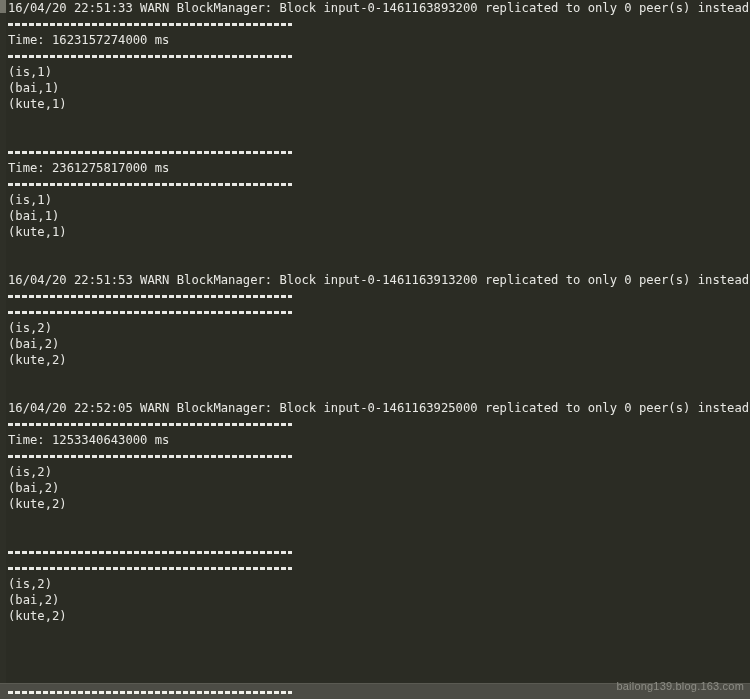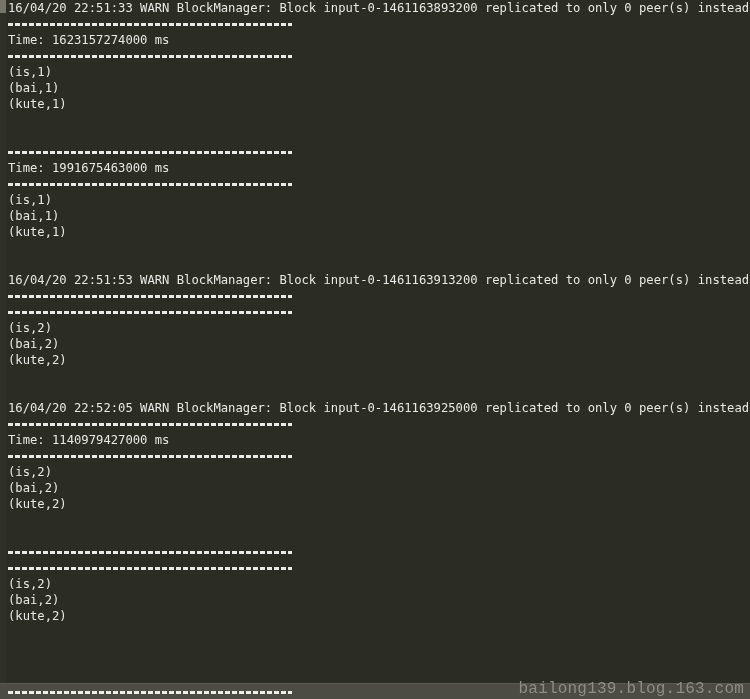--- a/index.html
+++ b/index.html
@@ -95,22 +95,22 @@
       #efefe9 0px,
       #efefe9 5px,
       #4c4c45 5px,
       #4c4c45 7px
     );
   }
   #watermark {
     position: absolute;
     right: 6px;
     top: 680px;
-    font-family: Liberation Mono, monospace;
-    font-size: 16px;
+    font-family: Liberation Sans, sans-serif;
+    font-size: 11px;
     color: #8d8d85;
     letter-spacing: 0.2px;
     white-space: nowrap;
   }
 </style>
 </head>
 <body>
 
 <div id="screen">
 
@@ -124,21 +124,21 @@
         <div class="rule-inner"></div>
       </div>
       <div class="line">(is,1)</div>
       <div class="line">(bai,1)</div>
       <div class="line">(kute,1)</div>
       <div class="line blank"> </div>
       <div class="line blank"> </div>
       <div class="rule">
         <div class="rule-inner"></div>
       </div>
-      <div class="line">Time: 1991675463000 ms</div>
+      <div class="line">Time: 2361275817000 ms</div>
       <div class="rule">
         <div class="rule-inner"></div>
       </div>
       <div class="line">(is,1)</div>
       <div class="line">(bai,1)</div>
       <div class="line">(kute,1)</div>
       <div class="line blank"> </div>
       <div class="line blank"> </div>
       <div class="line">16/04/20 22:51:53 WARN BlockManager: Block input-0-1461163913200 replicated to only 0 peer(s) instead of 1 peers</div>
       <div class="rule">
@@ -149,21 +149,21 @@
       </div>
       <div class="line">(is,2)</div>
       <div class="line">(bai,2)</div>
       <div class="line">(kute,2)</div>
       <div class="line blank"> </div>
       <div class="line blank"> </div>
       <div class="line">16/04/20 22:52:05 WARN BlockManager: Block input-0-1461163925000 replicated to only 0 peer(s) instead of 1 peers</div>
       <div class="rule">
         <div class="rule-inner"></div>
       </div>
-      <div class="line">Time: 1140979427000 ms</div>
+      <div class="line">Time: 1253340643000 ms</div>
       <div class="rule">
         <div class="rule-inner"></div>
       </div>
       <div class="line">(is,2)</div>
       <div class="line">(bai,2)</div>
       <div class="line">(kute,2)</div>
       <div class="line blank"> </div>
       <div class="line blank"> </div>
       <div class="rule">
         <div class="rule-inner"></div>

